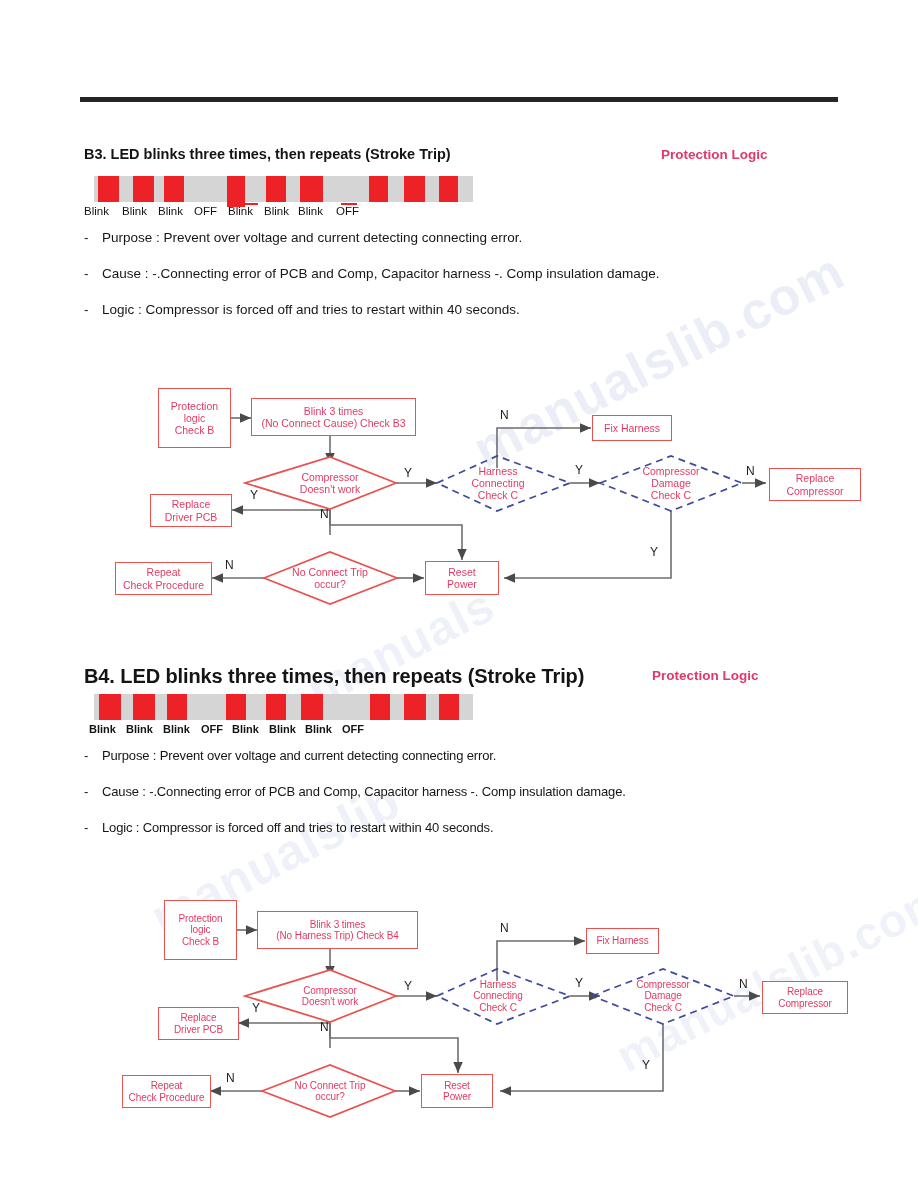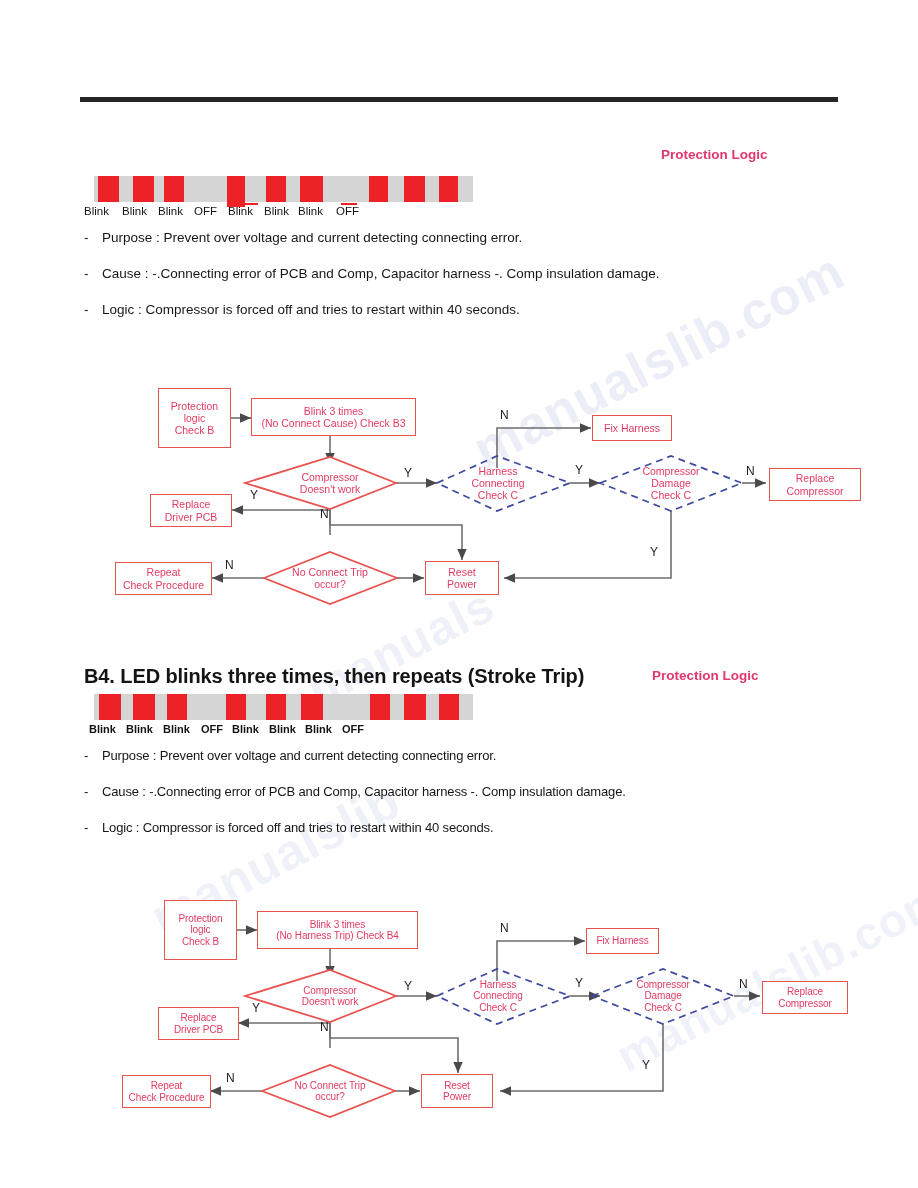--- a/index.html
+++ b/index.html
@@ -61,20 +61,21 @@
 
 <div class="page">
 
   <div class="wm wm1">manualslib.com</div>
   <div class="wm wm2">manuals</div>
   <div class="wm wm3">manualslib</div>
   <div class="wm wm4">manualslib.com</div>
 
   <div class="rule"></div>
 
+  <div class="sec-title" style="left:84px;top:146px;">B3. LED blinks three times, then repeats (Stroke Trip)</div>
   <div class="prot-logic" style="left:661px;top:147px;">Protection Logic</div>
 
   <div class="blinkbar" style="left:94px;top:176px;width:379px;height:26px;">
     <div class="seg" style="left:4px;width:21px;"></div>
     <div class="seg" style="left:39px;width:21px;"></div>
     <div class="seg" style="left:70px;width:20px;"></div>
     <div class="seg notch" style="left:133px;width:18px;"></div>
     <div class="tick" style="left:151px;width:13px;"></div>
     <div class="seg" style="left:172px;width:20px;"></div>
     <div class="seg" style="left:206px;width:23px;"></div>

